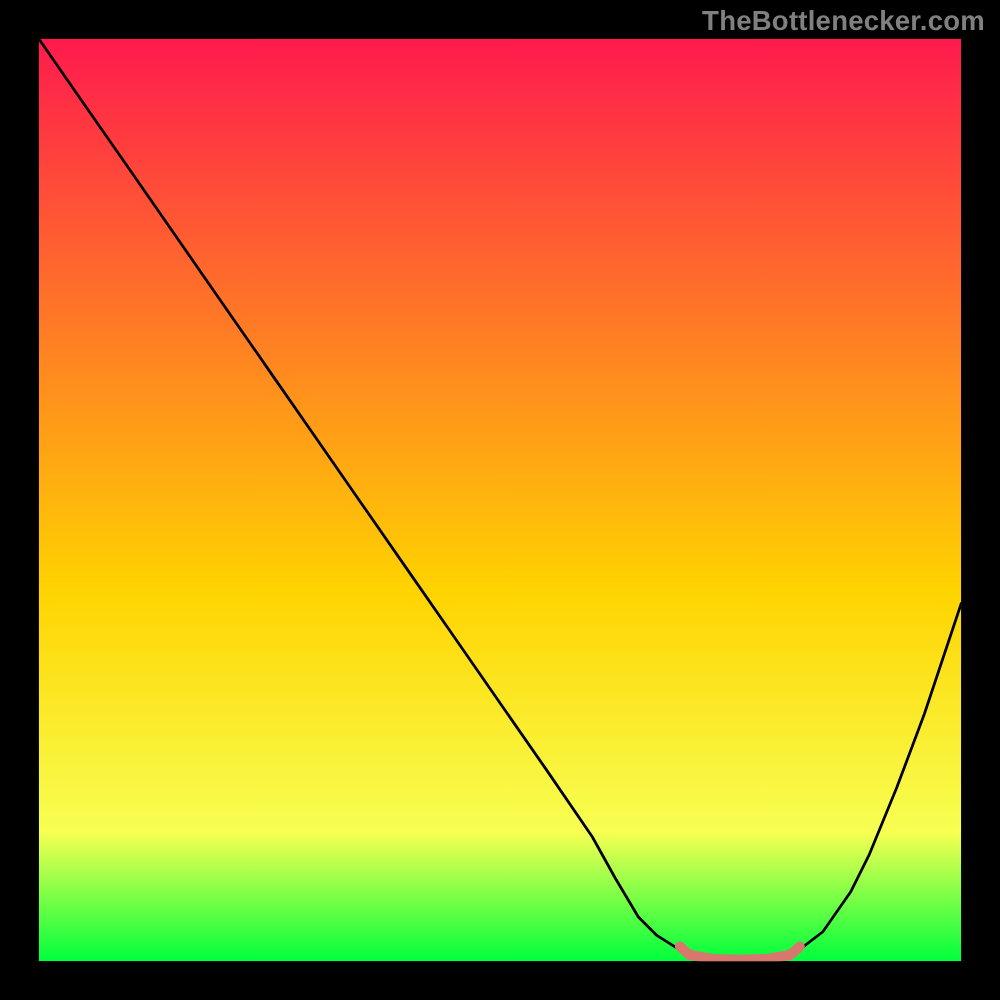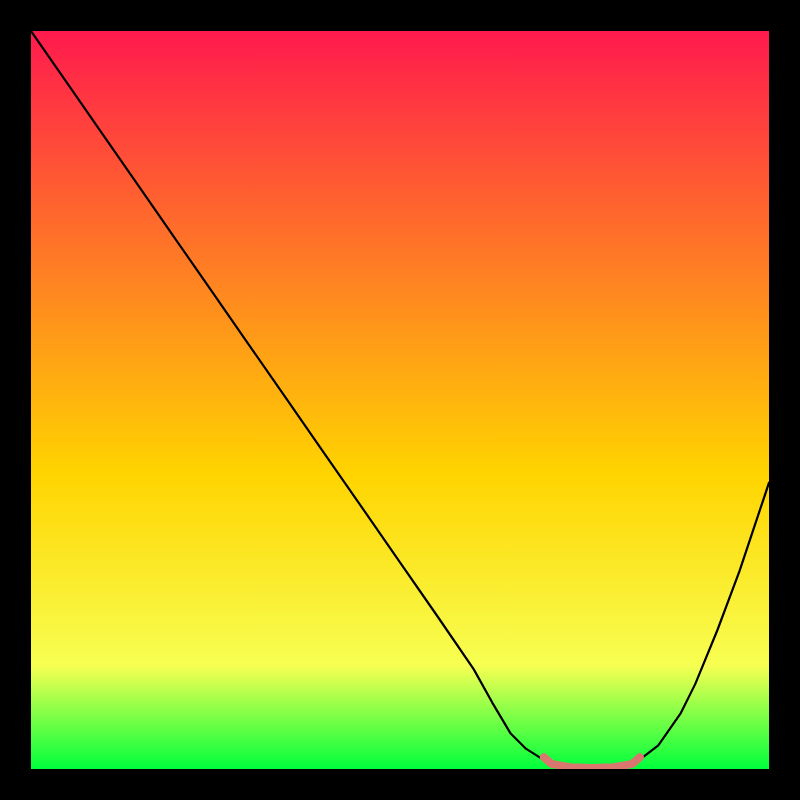--- a/index.html
+++ b/index.html
@@ -26,20 +26,21 @@
     top: 31px;
     width: 738px;
     height: 738px;
   }
   .plot svg { display: block; width: 738px; height: 738px; }
 </style>
 </head>
 <body>
 
 <div class="frame">
+  <div class="watermark">TheBottlenecker.com</div>
 
   <div class="plot">
     <svg viewBox="0 0 738 738" preserveAspectRatio="none">
       <defs>
         <linearGradient id="bg-grad" x1="0" y1="0" x2="0" y2="1">
           <stop id="g-top" offset="0%" stop-color="#ff1a4d"></stop>
           <stop id="g-mid" offset="60%" stop-color="#ffd400"></stop>
           <stop offset="86%" stop-color="#f7ff52"></stop>
           <stop id="g-bot" offset="100%" stop-color="#00ff3c"></stop>
         </linearGradient>

